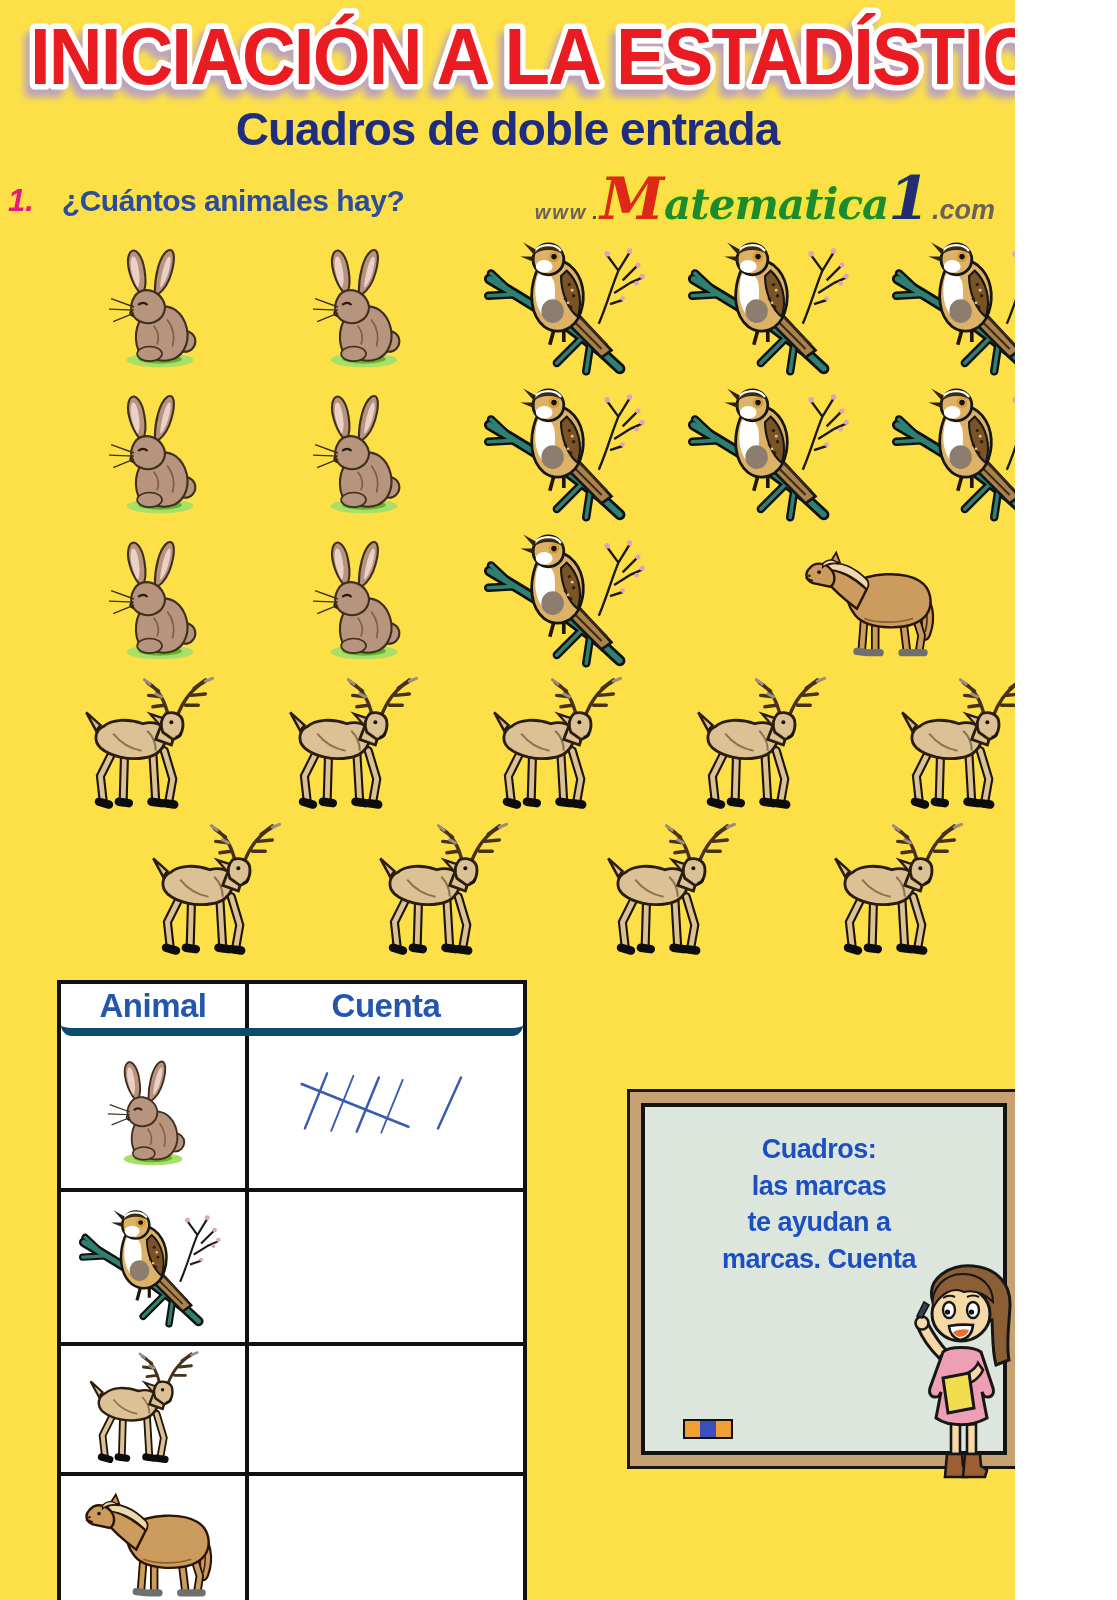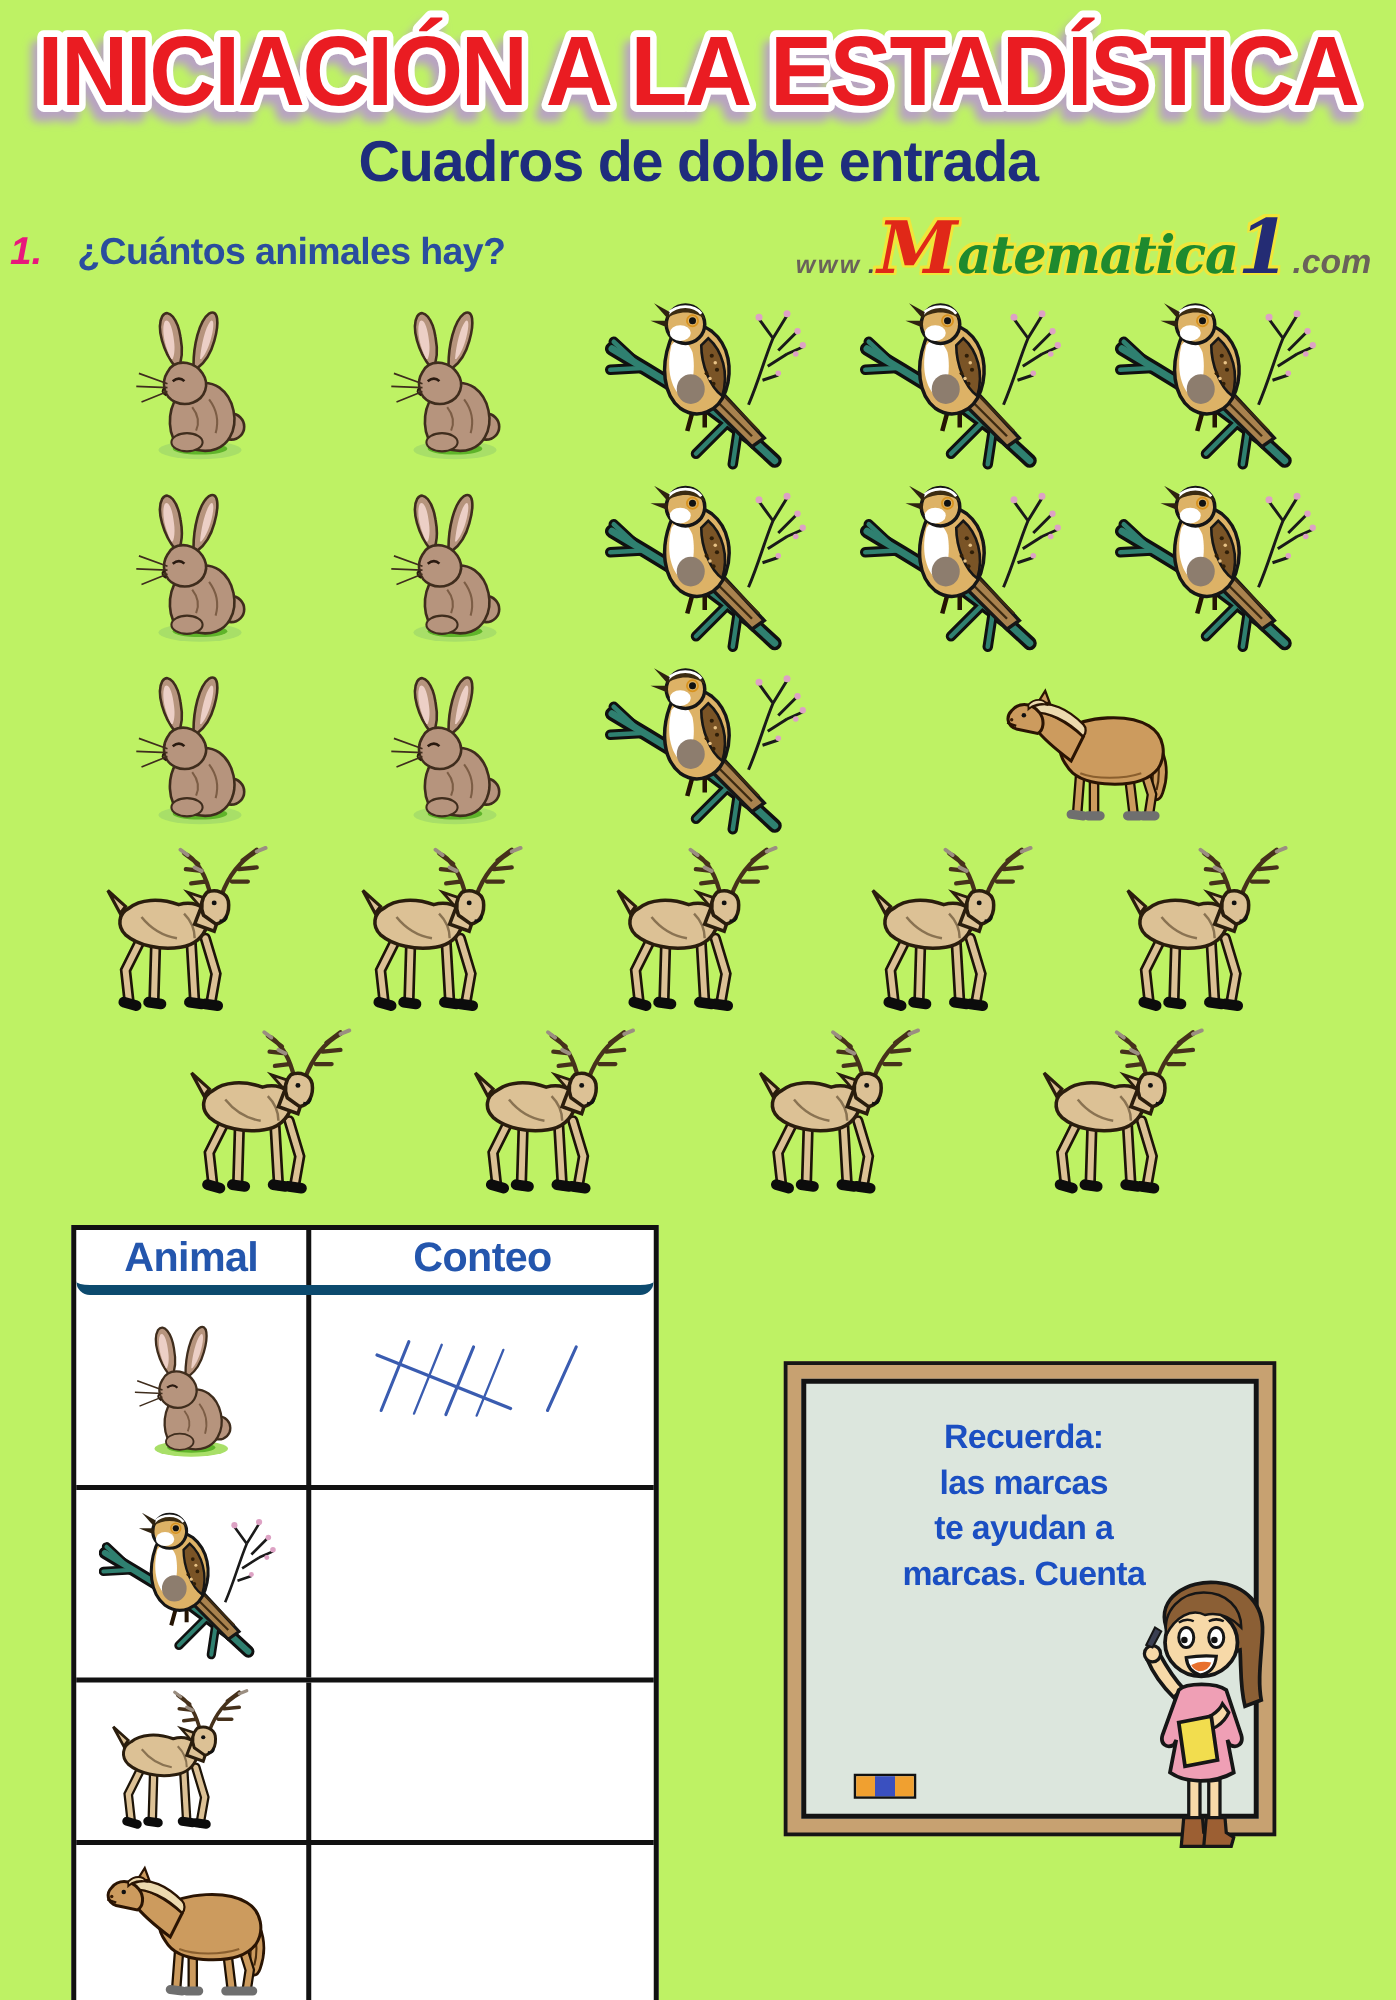--- a/index.html
+++ b/index.html
@@ -1,18 +1,18 @@
 <!DOCTYPE html>
 <html><head>
 <meta charset="utf-8">
 <style>
   html,body { margin:0; padding:0; }
   .page {
-    position:relative; width:1117px; height:1600px;
-    background:#bef264; overflow:hidden;
+    position:relative; width:1015px; height:1600px;
+    background:#fde047; overflow:hidden;
     font-family:"Liberation Sans", sans-serif;
   }
   
   .title-svg { position:absolute; top:4px; left:0; }
   .subtitle {
     position:absolute; top:102px; left:0; width:100%;
     text-align:center; font-size:46px; font-weight:bold;
     color:#1e2d7d; letter-spacing:-1px;
   }
   .exercise { position:absolute; top:183px; left:8px; display:flex; gap:28px; align-items:baseline; }
@@ -333,21 +333,21 @@
           </svg></div>
         <div class="grid-cell"><svg class="animal deer" viewBox="0 0 110 100">
             <use href="#sym-deer"></use>
           </svg></div>
       </div>
     </div>
 
   <div class="count-table">
     <div class="t-header">
       <div class="th th-animal">Animal</div>
-      <div class="th">Conteo</div>
+      <div class="th">Cuenta</div>
     </div>
     <div>
         <div class="trow" style="height: 152px;">
           <div class="tcell animal-cell">
             <svg class="tbl-rabbit" viewBox="0 0 100 120">
               <use href="#sym-rabbit"></use>
             </svg>
           </div>
           <div class="tcell conteo-cell">
             <svg class="tally" viewBox="0 0 280 110">
@@ -378,21 +378,21 @@
             </svg>
           </div>
           <div class="tcell conteo-cell"></div>
         </div>
       </div>
   </div>
 
   <div class="chalkboard">
     <div class="board-surface">
       <div class="board-text">
-          <div class="board-line">Recuerda:</div>
+          <div class="board-line">Cuadros:</div>
           <div class="board-line">las marcas</div>
           <div class="board-line">te ayudan a</div>
           <div class="board-line">marcas. Cuenta</div>
         </div>
       <div class="eraser">
         <span class="e1"></span>
           <span class="e2"></span>
           <span class="e3"></span>
       </div>
     </div>

